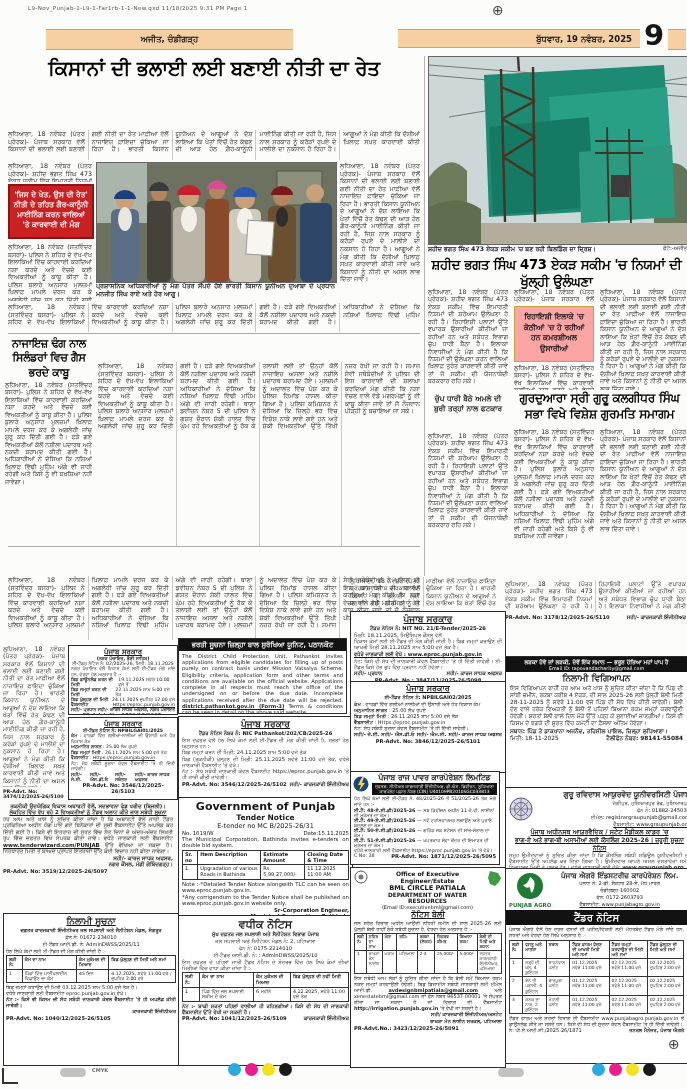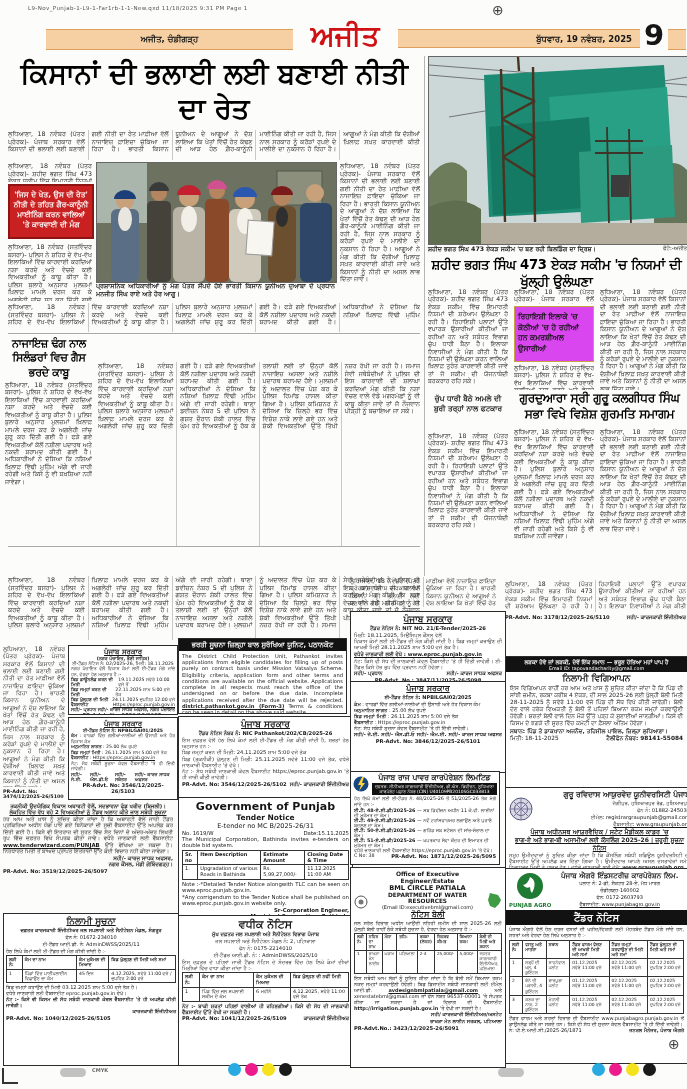--- a/index.html
+++ b/index.html
@@ -23,21 +23,21 @@
   .circ{border-radius:50%;position:absolute}
   
   #slug{left:28px;top:5px;font-size:5.5px;color:#555;letter-spacing:.4px}
   #regTop{left:492px;top:2px;font-size:14px;color:#444}
   #hdrL{left:46px;top:29px;width:247px;height:19px;font-size:8.5px;font-weight:700;line-height:19px}
   #mast{left:295px;top:19px;width:100px;font-size:28px;font-weight:800;color:#cf1015;text-align:center}
   #hdrR{left:398px;top:29px;width:242px;height:19px;font-size:8.5px;font-weight:700;line-height:19px;text-align:right;padding-right:8px;box-sizing:border-box}
   #pgnum{left:640px;top:18px;width:28px;font-size:29px;font-weight:800;text-align:center}
   #hdrS{left:668px;top:29px;width:18px;height:19px}
   
-  #hl1{left:6px;top:56px;width:416px;font-size:28px;line-height:1.25}
+  #hl1{left:6px;top:56px;width:416px;font-size:20px;line-height:1.25}
   #hl2{left:6px;top:90px;width:416px;font-size:25px;line-height:1.25}
   #leadB1{left:8px;top:130px;width:412px;height:30px;font-size:6.3px}
   #leadC1a{left:8px;top:162px;width:84px;height:20px;font-size:6.3px}
   #redbox{left:8px;top:184px;width:86px;height:55px;background:#c92121;border:2px solid #8e1414;color:#fff;
           font-size:7.4px;font-weight:700;text-align:center;padding:4px 3px;box-sizing:border-box;line-height:1.35}
   #leadC1b{left:8px;top:243px;width:84px;height:58px;font-size:6.3px}
   #gphoto{left:96px;top:162px;width:239px;height:119px;border:1px solid #666}
   #gcap{left:96px;top:283px;width:239px;height:19px;font-size:6.4px;font-weight:700}
   #leadC3{left:340px;top:162px;width:80px;height:139px;font-size:6.3px}
   #leadB3{left:8px;top:303px;width:412px;height:29px;font-size:6.3px}
@@ -52,22 +52,22 @@
   #polBody{left:8px;top:576px;width:412px;height:64px;font-size:6.3px}
   #ltail{left:3px;top:645px;width:62px;height:142px;font-size:6.1px}
   #ltailPr{left:3px;top:789px;width:62px;font-size:4.8px;font-weight:700}
   
   #vrule{left:424px;top:56px;width:1px;height:520px;background:#b5b5b5}
   #bphoto{left:428px;top:56px;width:259px;height:187px;border:1px solid #666}
   #bcap{left:428px;top:245px;width:259px;font-size:6.2px;font-weight:700}
   #bHl{left:426px;top:257px;width:261px;font-size:13.2px;line-height:1.25}
   #rsC1{left:428px;top:288px;width:80px;height:102px;font-size:6.2px}
   #rsC2a{left:514px;top:288px;width:80px;height:16px;font-size:6.2px}
-  #ybox{left:514px;top:306px;width:80px;height:56px;background:#d946ef;border:1px solid #c7a23e;
-        font-size:7.6px;font-weight:700;padding:5px 3px;box-sizing:border-box;line-height:1.4}
+  #ybox{left:514px;top:306px;width:80px;height:56px;background:#fca5a5;border:1px solid #c7a23e;
+        font-size:7.6px;font-weight:700;text-align:center;padding:5px 3px;box-sizing:border-box;line-height:1.4}
   #rsC2b{left:514px;top:364px;width:80px;height:26px;font-size:6.2px}
   #rsC3{left:600px;top:288px;width:86px;height:102px;font-size:6.2px}
   #rsSub{left:428px;top:394px;width:80px;font-size:7.4px;line-height:1.35}
   #gurHl{left:512px;top:391px;width:175px;font-size:12.2px;line-height:1.3}
   #rs2C1{left:428px;top:432px;width:80px;height:142px;font-size:6.2px}
   #rs2C2{left:514px;top:428px;width:80px;height:146px;font-size:6.2px}
   #rs2C3{left:600px;top:428px;width:86px;height:146px;font-size:6.2px}
   
   #mtail{left:350px;top:577px;width:146px;height:30px;font-size:6.1px}
   #rtail{left:505px;top:580px;width:181px;height:32px;font-size:6.1px}
@@ -97,21 +97,20 @@
 </style>
 </head>
 <body>
 
 <div class="page">
 
   <div class="abs" id="slug">L9-Nov_Punjab-1-L9-1-Far1rb-1-1-New.qxd   11/18/2025   9:31 PM   Page 1</div>
   <div class="abs" id="regTop">⊕</div>
 
   <div class="abs peach c" id="hdrL">ਅਜੀਤ, ਚੰਡੀਗੜ੍ਹ</div>
-  <div class="abs" id="mast">ਅਜੀਤ</div>
   <div class="abs peach" id="hdrR">ਬੁੱਧਵਾਰ, 19 ਨਵੰਬਰ, 2025</div>
   <div class="abs" id="pgnum">9</div>
   <div class="abs peach" id="hdrS"></div>
 
   <div class="abs hl c" id="hl1">ਕਿਸਾਨਾਂ ਦੀ ਭਲਾਈ ਲਈ ਬਣਾਈ ਨੀਤੀ ਦਾ ਰੇਤ</div>
   <div class="abs t cols5" id="leadB1">ਲੁਧਿਆਣਾ, 18 ਨਵੰਬਰ (ਪੱਤਰ ਪ੍ਰੇਰਕ)- ਪੰਜਾਬ ਸਰਕਾਰ ਵੱਲੋਂ ਕਿਸਾਨਾਂ ਦੀ ਭਲਾਈ ਲਈ ਬਣਾਈ ਗਈ ਨੀਤੀ ਦਾ ਰੇਤ ਮਾਫ਼ੀਆ ਵੱਲੋਂ ਨਾਜਾਇਜ਼ ਫ਼ਾਇਦਾ ਚੁੱਕਿਆ ਜਾ ਰਿਹਾ ਹੈ। ਭਾਰਤੀ ਕਿਸਾਨ ਯੂਨੀਅਨ ਦੇ ਆਗੂਆਂ ਨੇ ਦੋਸ਼ ਲਾਇਆ ਕਿ ਖੇਤਾਂ ਵਿੱਚੋਂ ਰੇਤ ਕੱਢਣ ਦੀ ਆੜ ਹੇਠ ਗ਼ੈਰ-ਕਾਨੂੰਨੀ ਮਾਈਨਿੰਗ ਕੀਤੀ ਜਾ ਰਹੀ ਹੈ, ਜਿਸ ਨਾਲ ਸਰਕਾਰ ਨੂੰ ਕਰੋੜਾਂ ਰੁਪਏ ਦੇ ਮਾਲੀਏ ਦਾ ਨੁਕਸਾਨ ਹੋ ਰਿਹਾ ਹੈ। ਆਗੂਆਂ ਨੇ ਮੰਗ ਕੀਤੀ ਕਿ ਦੋਸ਼ੀਆਂ ਖ਼ਿਲਾਫ਼ ਸਖ਼ਤ ਕਾਰਵਾਈ ਕੀਤੀ ਜਾਵੇ ਅਤੇ ਕਿਸਾਨਾਂ ਨੂੰ ਨੀਤੀ ਦਾ ਅਸਲ ਲਾਭ ਦਿੱਤਾ ਜਾਵੇ।</div>
   <div class="abs t" id="leadC1a">ਲੁਧਿਆਣਾ, 18 ਨਵੰਬਰ (ਪੱਤਰ ਪ੍ਰੇਰਕ)- ਸ਼ਹੀਦ ਭਗਤ ਸਿੰਘ 473 ਏਕੜ ਸਕੀਮ ਵਿੱਚ ਇਮਾਰਤੀ ਨਿਯਮਾਂ ਦੀ ਸ਼ਰੇਆਮ ਉਲੰਘਣਾ ਹੋ ਰਹੀ ਹੈ। ਰਿਹਾਇਸ਼ੀ ਪਲਾਟਾਂ ਉੱਤੇ ਵਪਾਰਕ ਉਸਾਰੀਆਂ ਕੀਤੀਆਂ ਜਾ ਰਹੀਆਂ ਹਨ ਅਤੇ ਸਬੰਧਤ ਵਿਭਾਗ ਚੁੱਪ ਧਾਰੀ ਬੈਠਾ ਹੈ। ਇਲਾਕਾ ਨਿਵਾਸੀਆਂ ਨੇ ਮੰਗ ਕੀਤੀ ਹੈ ਕਿ ਨਿਯਮਾਂ ਦੀ ਉਲੰਘਣਾ ਕਰਨ ਵਾਲਿਆਂ ਖ਼ਿਲਾਫ਼ ਤੁਰੰਤ ਕਾਰਵਾਈ ਕੀਤੀ ਜਾਵੇ ਤਾਂ ਜੋ ਸਕੀਮ ਦੀ ਯੋਜਨਾਬੰਦੀ ਬਰਕਰਾਰ ਰਹਿ ਸਕੇ।</div>
   <div class="abs" id="redbox">'ਜਿਸ ਦੇ ਖੇਤ, ਉਸ ਦੀ ਰੇਤ' ਨੀਤੀ ਦੇ ਤਹਿਤ ਗੈਰ-ਕਾਨੂੰਨੀ ਮਾਈਨਿੰਗ ਕਰਨ ਵਾਲਿਆਂ 'ਤੇ ਕਾਰਵਾਈ ਦੀ ਮੰਗ</div>
   <div class="abs t" id="leadC1b">ਲੁਧਿਆਣਾ, 18 ਨਵੰਬਰ (ਸਤਵਿੰਦਰ ਬਸਰਾ)- ਪੁਲਿਸ ਨੇ ਸ਼ਹਿਰ ਦੇ ਵੱਖ-ਵੱਖ ਇਲਾਕਿਆਂ ਵਿੱਚ ਕਾਰਵਾਈ ਕਰਦਿਆਂ ਨਸ਼ਾ ਕਰਦੇ ਅਤੇ ਵੇਚਦੇ ਕਈ ਵਿਅਕਤੀਆਂ ਨੂੰ ਕਾਬੂ ਕੀਤਾ ਹੈ। ਪੁਲਿਸ ਬੁਲਾਰੇ ਅਨੁਸਾਰ ਮੁਲਜ਼ਮਾਂ ਖ਼ਿਲਾਫ਼ ਮਾਮਲੇ ਦਰਜ ਕਰ ਕੇ ਅਗਲੇਰੀ ਜਾਂਚ ਸ਼ੁਰੂ ਕਰ ਦਿੱਤੀ ਗਈ ਹੈ। ਫੜੇ ਗਏ ਵਿਅਕਤੀਆਂ ਕੋਲੋਂ ਨਸ਼ੀਲਾ ਪਦਾਰਥ ਅਤੇ ਨਕਦੀ ਬਰਾਮਦ ਕੀਤੀ ਗਈ ਹੈ। ਅਧਿਕਾਰੀਆਂ ਨੇ ਦੱਸਿਆ ਕਿ ਨਸ਼ਿਆਂ ਖ਼ਿਲਾਫ਼ ਵਿੱਢੀ ਮੁਹਿੰਮ ਅੱਗੇ ਵੀ ਜਾਰੀ ਰਹੇਗੀ ਅਤੇ ਕਿਸੇ ਨੂੰ ਵੀ ਬਖ਼ਸ਼ਿਆ ਨਹੀਂ ਜਾਵੇਗਾ।</div>
 
@@ -445,21 +444,21 @@
     <div style="padding:0 3px"><b>ਈ.ਟੈਂ: 50-ਏ.ਸੀ.ਡੀ/2025-26</b> — <span>ਗਰਿੱਡ ਸਬ ਸਟੇਸ਼ਨ ਦੀ ਸਾਂਭ-ਸੰਭਾਲ ਦਾ ਕੰਮ।</span></div>
     <div style="padding:0 3px"><b>ਈ.ਟੈਂ: 51-ਏ.ਸੀ.ਡੀ/2025-26</b> — <span>ਖਪਤਕਾਰ ਸੇਵਾ ਕੇਂਦਰ ਦੀ ਇਮਾਰਤ ਦੀ ਮੁਰੰਮਤ ਦਾ ਕੰਮ।</span></div>
     <div class="t lnk" style="padding:0 3px">ਵਧੇਰੇ ਜਾਣਕਾਰੀ ਲਈ ਵੈੱਬਸਾਈਟ https://eproc.punjab.gov.in 'ਤੇ ਵੇਖੋ।</div>
     <div class="row" style="padding:0 3px">
         <span>C No: 38</span>
       <span class="pr">PR-Advt. No: 1871/12/2025-26/5095</span>
       </div>
   </div>
 
   <div class="bx" id="n8" style="padding:2px 3px">
-    <div style="display:flex;align-items:flex-end;gap:6px">
+    <div style="display:flex;align-items:flex-start;gap:6px">
       <span>
         <svg width="14" height="14" viewBox="0 0 14 14">
             <circle cx="7" cy="7" r="6" fill="none" stroke="#555"></circle>
             <circle cx="7" cy="7" r="2.5" fill="#777"></circle>
           </svg>
       </span>
       <div style="flex:1;text-align:center">
         <div class="bold" style="font-size:6px">Office of Executive Engineer/Estate</div>
         <div class="bold" style="font-size:6.6px">BML CIRCLE PATIALA</div>
         <div class="bold" style="font-size:5.8px">DEPARTMENT OF WATER RESOURCES</div>

